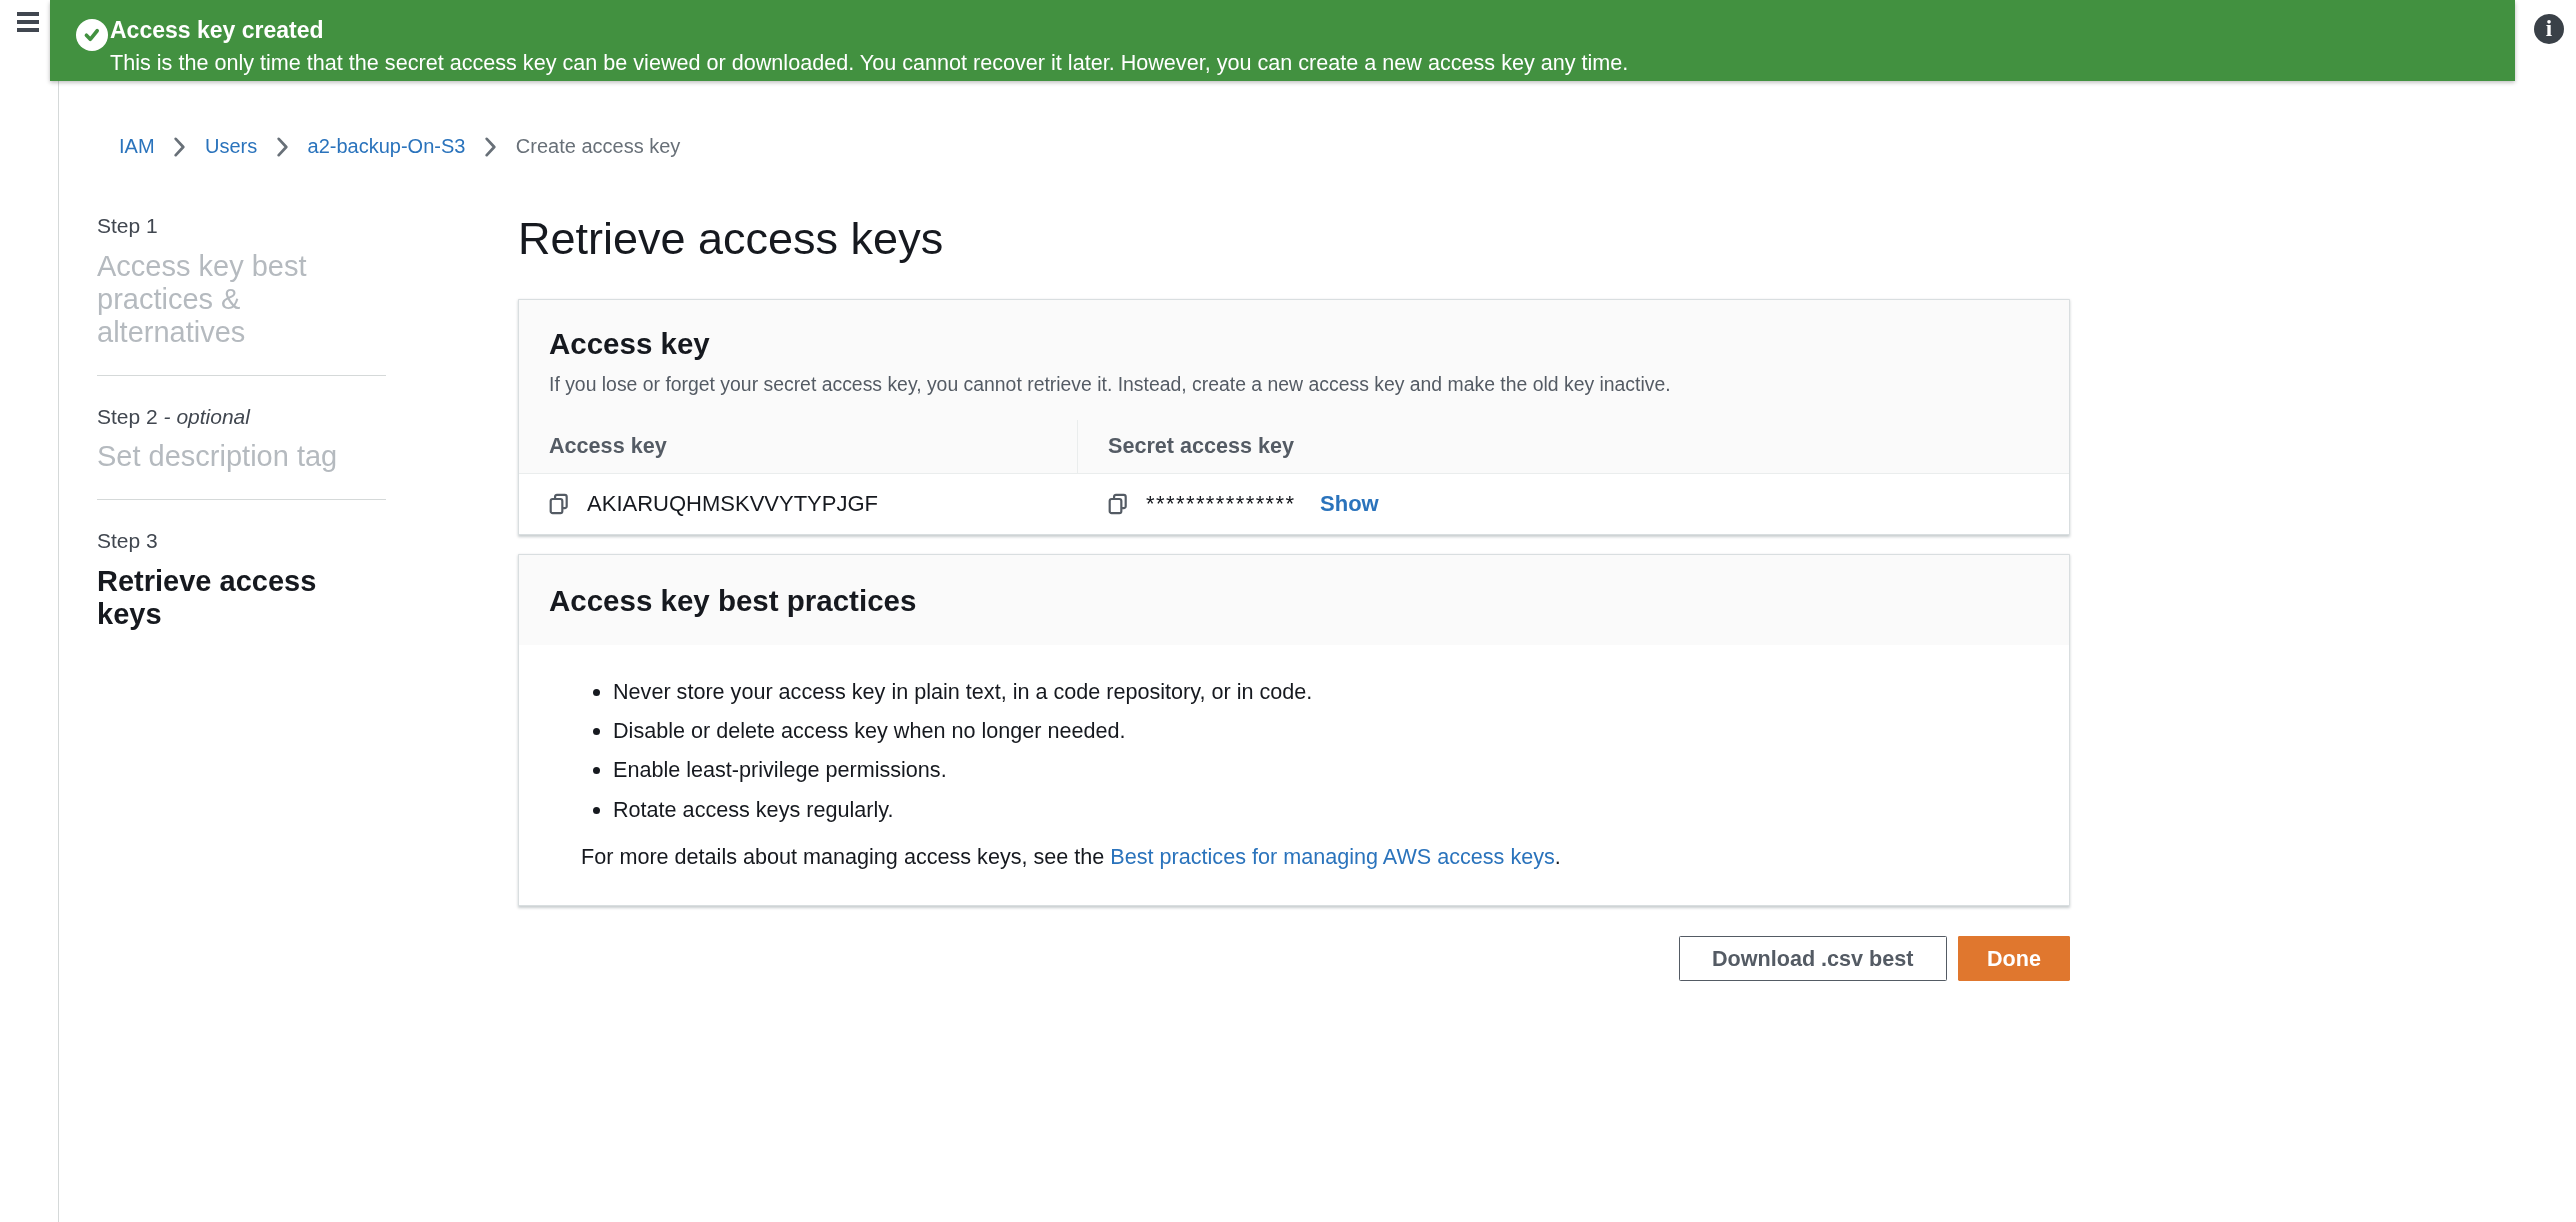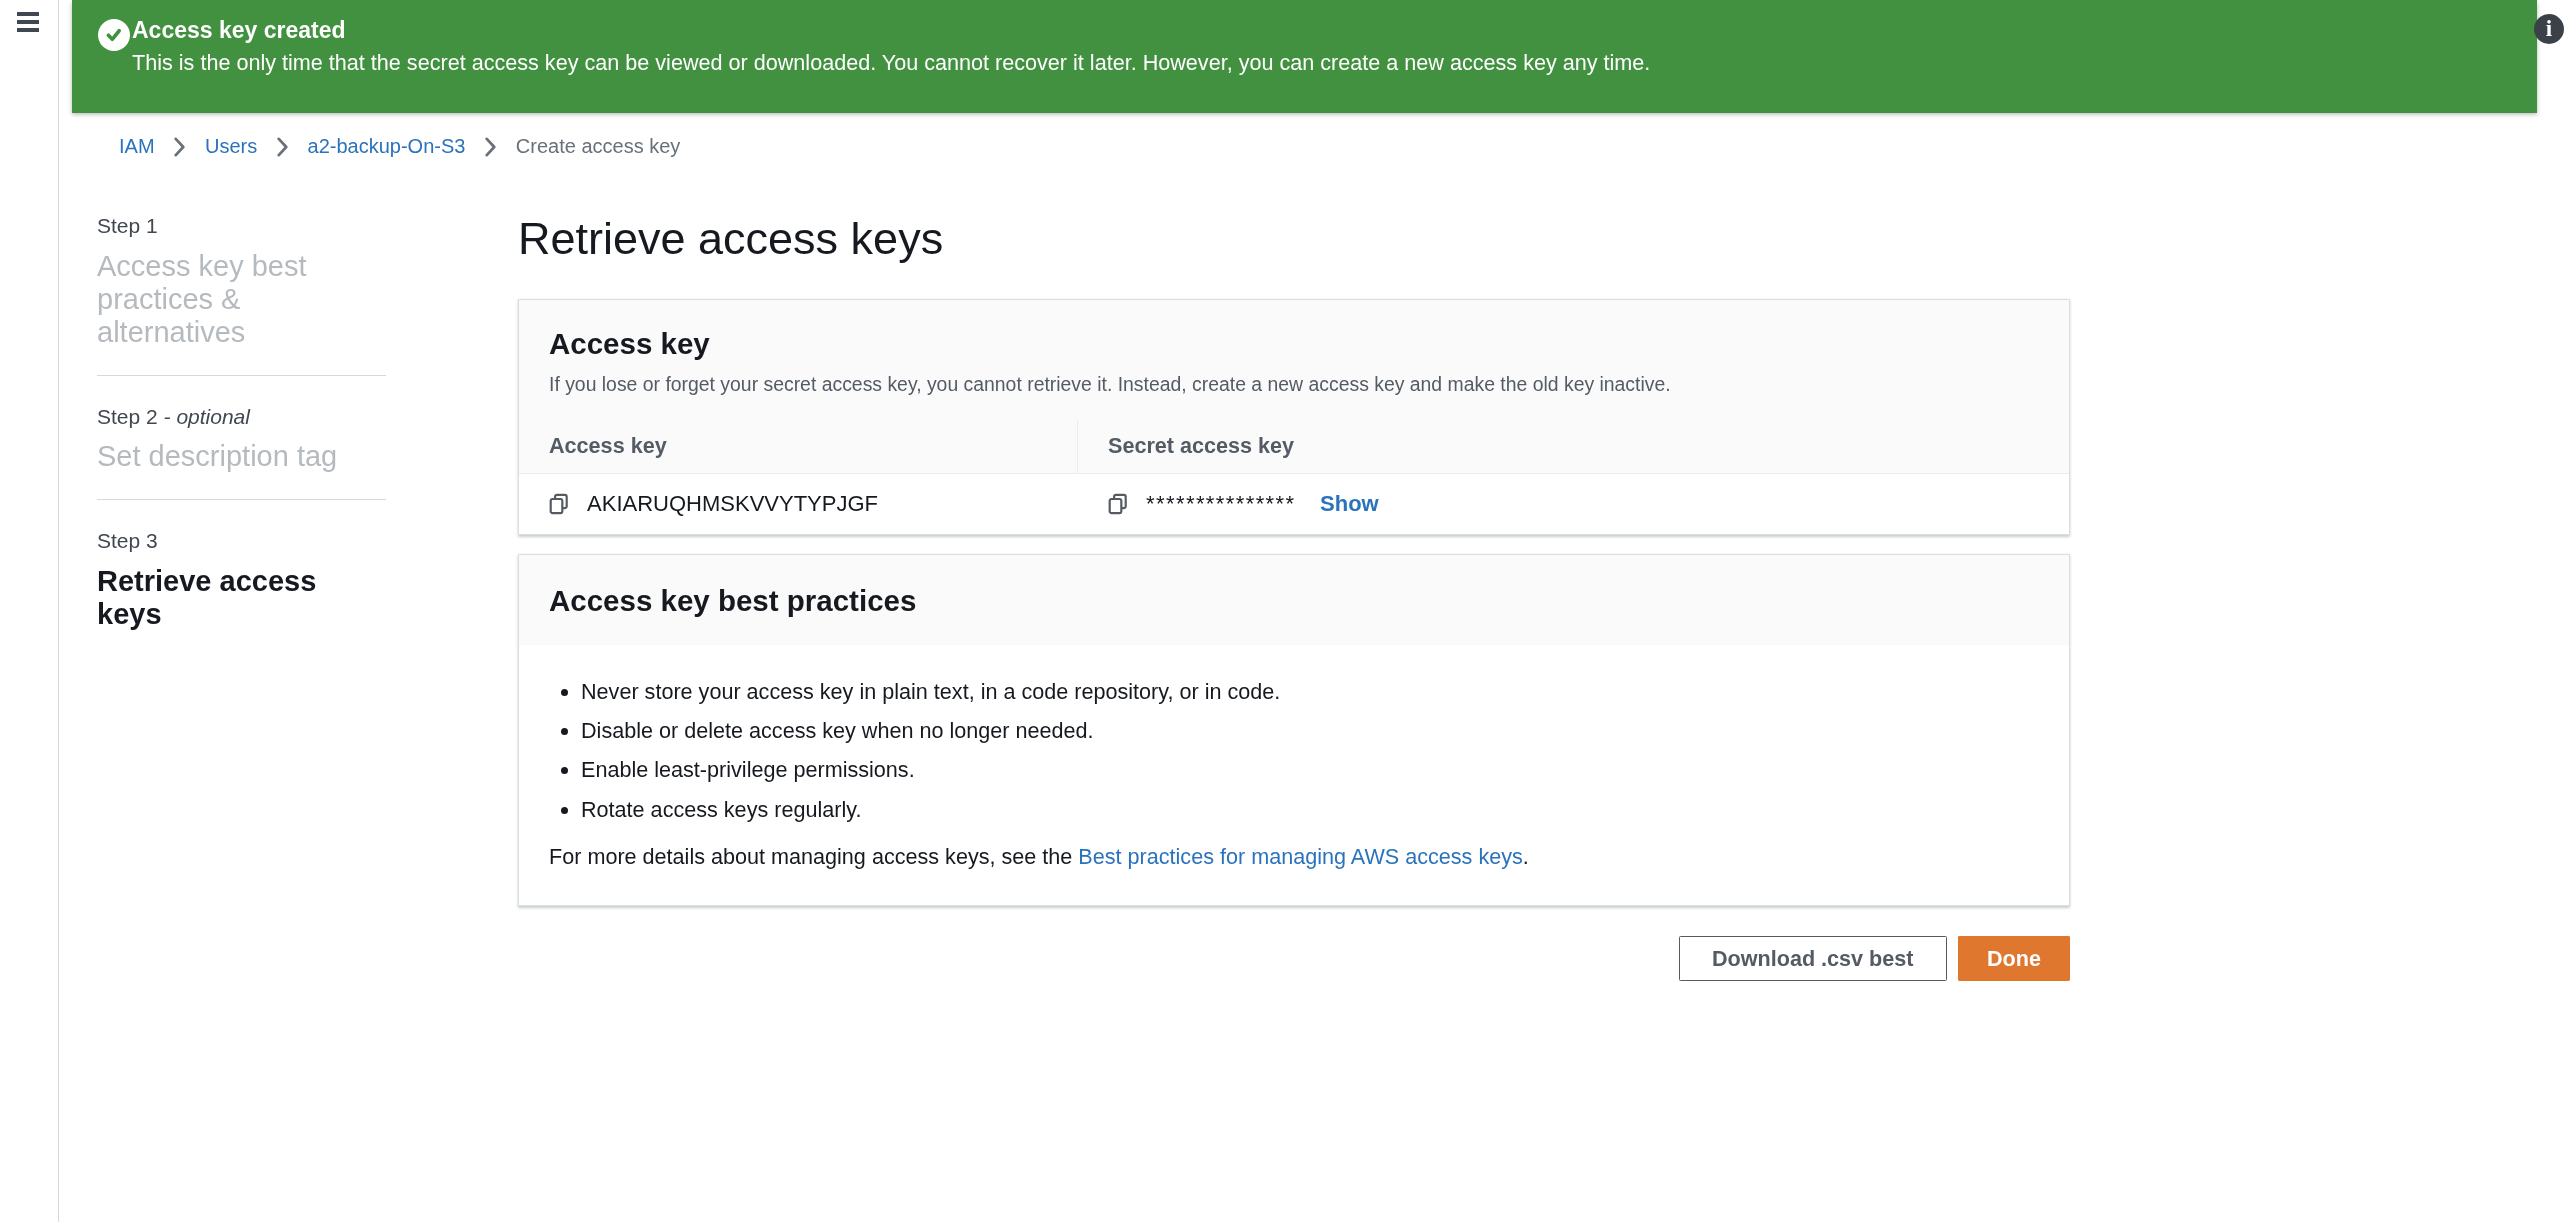--- a/index.html
+++ b/index.html
@@ -10,21 +10,21 @@
     font-family:"Liberation Sans","DejaVu Sans",sans-serif;
   }
 
   
   .gutter-line { position:absolute; left:58px; top:0; bottom:0; width:1.4px; background:#d5d9d9; }
   .hamburger { position:absolute; left:16.6px; top:12.2px; width:22px; height:21.6px; cursor:pointer; }
   .hamburger .bar { height:4.3px; background:#414750; margin-bottom:3.6px; }
 
   
   .banner {
-    position:absolute; left:72px; top:0; width:2465px; height:113px;
+    position:absolute; left:50px; top:0; width:2465px; height:81px;
     background:#429140; color:#ffffff; box-shadow:0 2.2px 4.3px rgba(0,0,0,0.28);
   }
   .banner-check {
     position:absolute; left:26px; top:18.7px; width:32px; height:32px;
     background:#ffffff; border-radius:50%; display:flex; align-items:center; justify-content:center;
   }
   .banner-title { position:absolute; left:60px; top:17.3px; font-size:23px; font-weight:700; }
   .banner-msg   { position:absolute; left:60px; top:50px; font-size:21.6px; font-weight:400; }
 
   
@@ -72,21 +72,21 @@
   .cell { display:flex; align-items:center; }
   .cell-1 { width:559px; padding:0 30px; }
   .cell-2 { flex:1; padding:0 30px; }
   .copy-btn { display:flex; align-items:center; margin-right:18.7px; cursor:pointer; }
   .key-text { font-size:22px; color:#16191f; }
   .masked { font-size:22px; letter-spacing:1.4px; }
   .show-link { font-size:22px; font-weight:700; color:#2a73bc; margin-left:24.5px; cursor:pointer; text-decoration:none; }
 
   .card2 { top:554px; }
   .card2 .card-header { padding:29px 30px 27px 30px; }
-  .card-body { padding:33px 30px 35px 30px; background:#fff; }
+  .card-body { padding:33px 30px 35px 30px; background:#fff;margin-left:32px; }
   .bullets { margin:0; padding-left:32px; }
   .bullets li { font-size:21.6px; line-height:27px; margin-bottom:12.2px; color:#16191f; }
   .bp-footer { margin-top:21.6px; font-size:21.6px; color:#16191f; }
   .bp-link { color:#2a73bc; cursor:pointer; text-decoration:none; }
 
   
   .actions { position:absolute; left:518px; top:936px; width:1552px; display:flex; justify-content:flex-end; gap:11.5px; }
   .btn { font-size:21.6px; font-weight:700; border-radius:1.4px; cursor:pointer;
          font-family:"Liberation Sans","DejaVu Sans",sans-serif; }
   .btn-secondary { background:#fff; border:1.4px solid #545b64; color:#545b64; padding:0 32px; height:45px; line-height:42px; }

